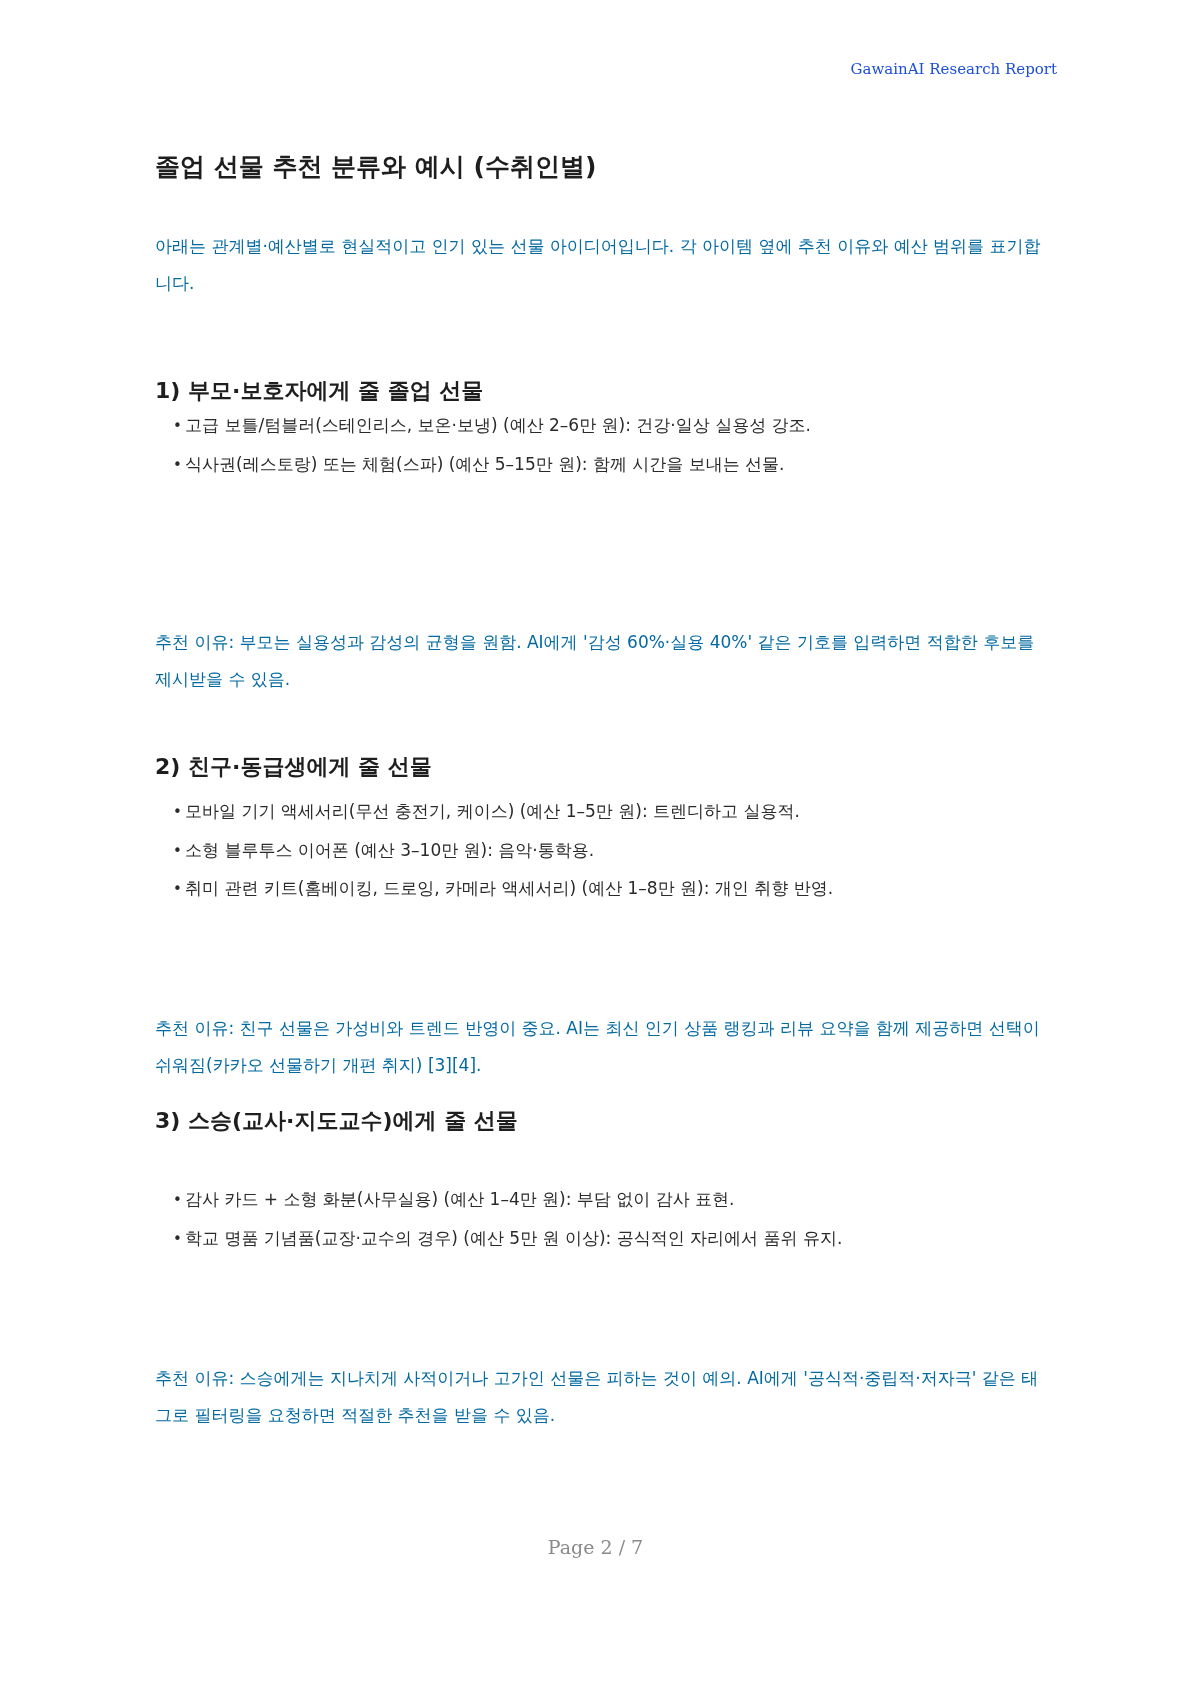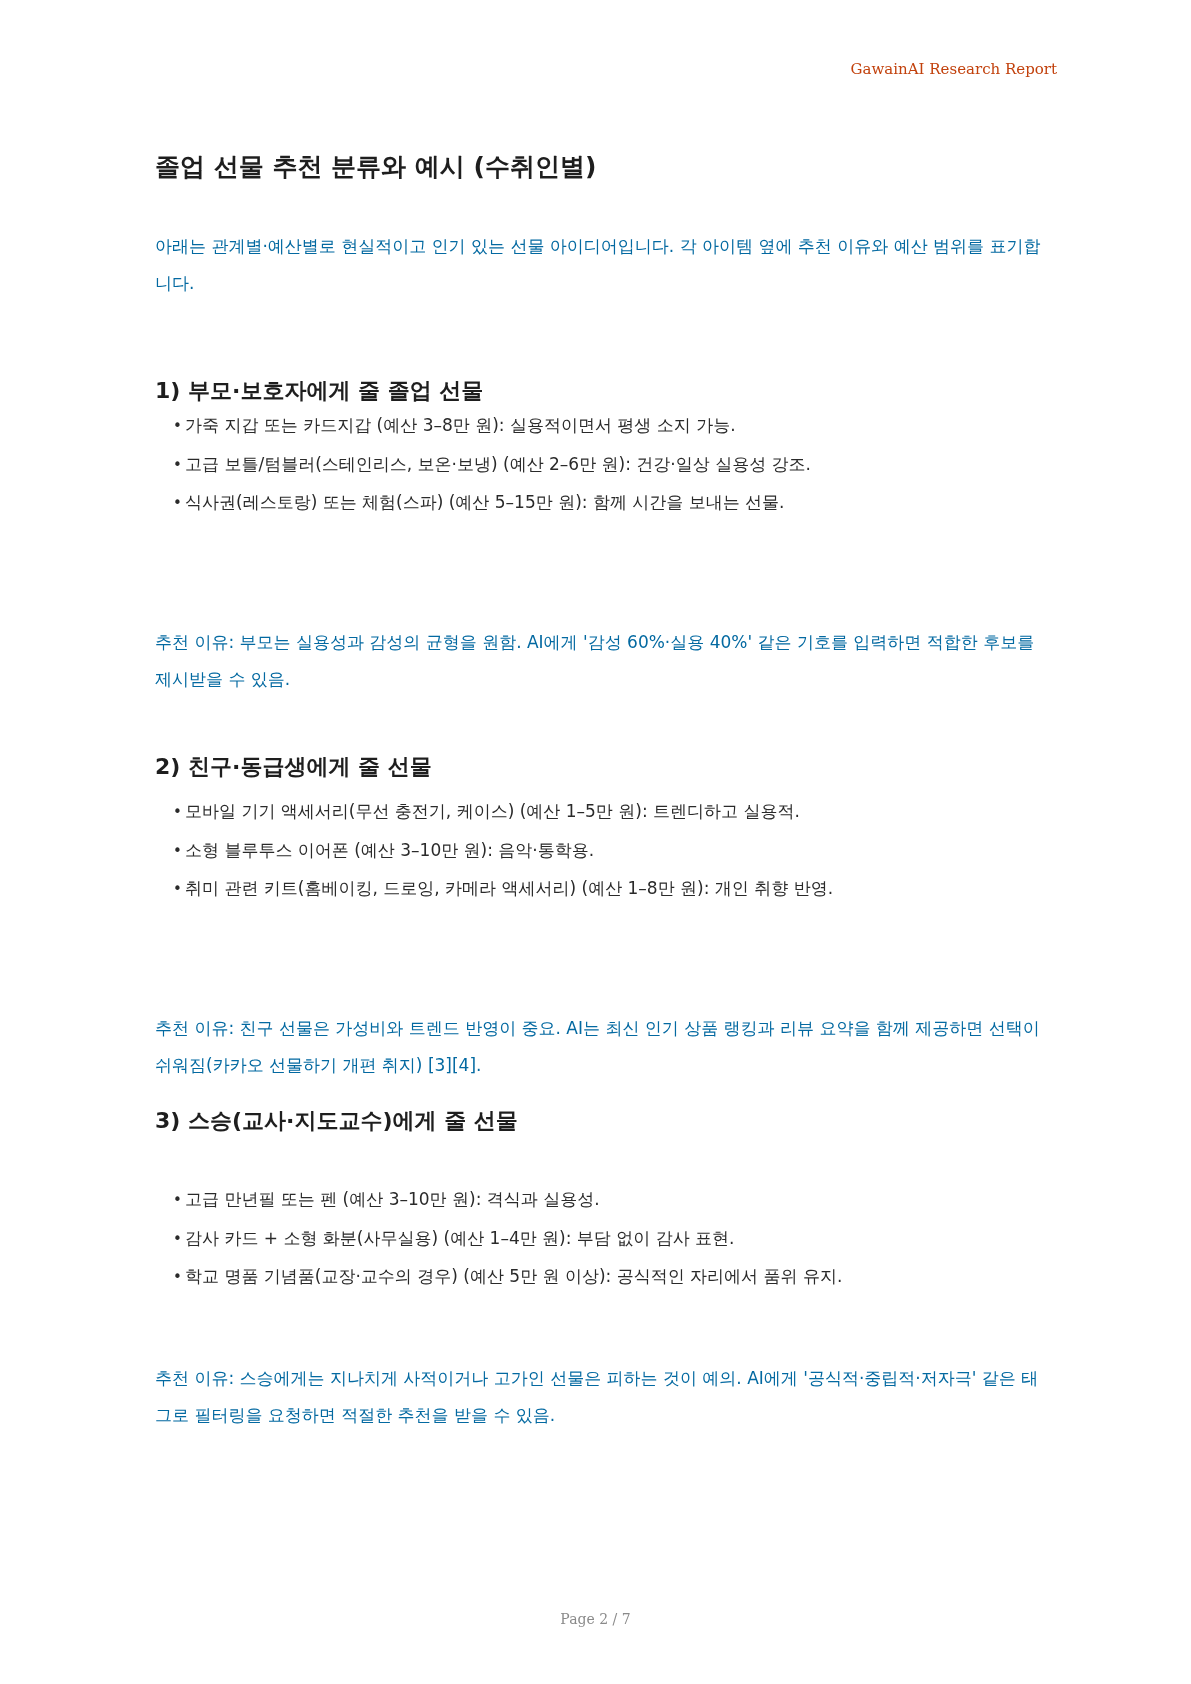--- a/index.html
+++ b/index.html
@@ -14,21 +14,21 @@
       overflow: hidden;
       font-family: "DejaVu Sans", "Liberation Sans", sans-serif;
       color: #222222;
     }
     .header-text {
       position: absolute;
       top: 60px;
       right: 134px;
       font-family: "DejaVu Serif", "Liberation Serif", serif;
       font-size: 15px;
-      color: #c2410c;
+      color: #1d4ed8;
     }
     .content {
       position: absolute;
       left: 155px;
       top: 0;
       width: 890px;
     }
     .doc-title {
       position: absolute;
       top: 150px;
@@ -70,57 +70,55 @@
       color: #2a2a2a;
       white-space: nowrap;
     }
     .bullet-list li .dot {
       display: inline-block;
       width: 12px;
       font-size: 15px;
     }
     .footer-text {
       position: absolute;
-      top: 1611px;
+      top: 1536px;
       left: 0;
       width: 1191px;
       text-align: center;
       font-family: "DejaVu Serif", "Liberation Serif", serif;
-      font-size: 14px;
+      font-size: 19px;
       color: #8a8a8a;
     }
   </style>
 </head>
 <body>
 
 <div class="header-text">GawainAI Research Report</div>
 
 <div class="content">
   <h1 class="doc-title">졸업 선물 추천 분류와 예시 (수취인별)</h1>
 
   <p class="para" style="top:228px;">아래는 관계별·예산별로 현실적이고 인기 있는 선물 아이디어입니다. 각 아이템 옆에 추천 이유와 예산 범위를 표기합니다.</p>
 
   <h2 class="section-heading" style="top:376px;">1) 부모·보호자에게 줄 졸업 선물</h2>
   <ul class="bullet-list" style="top:407px;">
-    <li><span class="dot">•</span><span>가죽 지갑 또는 카드지갑 (예산 3–8만 원): 실용적이면서 평생 소지 가능.</span></li>
     <li><span class="dot">•</span><span>고급 보틀/텀블러(스테인리스, 보온·보냉) (예산 2–6만 원): 건강·일상 실용성 강조.</span></li>
     <li><span class="dot">•</span><span>식사권(레스토랑) 또는 체험(스파) (예산 5–15만 원): 함께 시간을 보내는 선물.</span></li>
   </ul>
   <p class="para" style="top:624px;">추천 이유: 부모는 실용성과 감성의 균형을 원함. AI에게 '감성 60%·실용 40%' 같은 기호를 입력하면 적합한 후보를 제시받을 수 있음.</p>
 
   <h2 class="section-heading" style="top:752px;">2) 친구·동급생에게 줄 선물</h2>
   <ul class="bullet-list" style="top:793px;">
     <li><span class="dot">•</span><span>모바일 기기 액세서리(무선 충전기, 케이스) (예산 1–5만 원): 트렌디하고 실용적.</span></li>
     <li><span class="dot">•</span><span>소형 블루투스 이어폰 (예산 3–10만 원): 음악·통학용.</span></li>
     <li><span class="dot">•</span><span>취미 관련 키트(홈베이킹, 드로잉, 카메라 액세서리) (예산 1–8만 원): 개인 취향 반영.</span></li>
   </ul>
   <p class="para" style="top:1010px;">추천 이유: 친구 선물은 가성비와 트렌드 반영이 중요. AI는 최신 인기 상품 랭킹과 리뷰 요약을 함께 제공하면 선택이 쉬워짐(카카오 선물하기 개편 취지) [3][4].</p>
 
   <h2 class="section-heading" style="top:1106px;">3) 스승(교사·지도교수)에게 줄 선물</h2>
   <ul class="bullet-list" style="top:1181px;">
-    <li><span class="dot">•</span><span>고급 만년필 또는 펜 (예산 3–10만 원): 격식과 실용성.</span></li>
     <li><span class="dot">•</span><span>감사 카드 + 소형 화분(사무실용) (예산 1–4만 원): 부담 없이 감사 표현.</span></li>
     <li><span class="dot">•</span><span>학교 명품 기념품(교장·교수의 경우) (예산 5만 원 이상): 공식적인 자리에서 품위 유지.</span></li>
   </ul>
   <p class="para" style="top:1360px;">추천 이유: 스승에게는 지나치게 사적이거나 고가인 선물은 피하는 것이 예의. AI에게 '공식적·중립적·저자극' 같은 태그로 필터링을 요청하면 적절한 추천을 받을 수 있음.</p>
 </div>
 
 <div class="footer-text">Page 2 / 7</div>
 
 </body></html>

